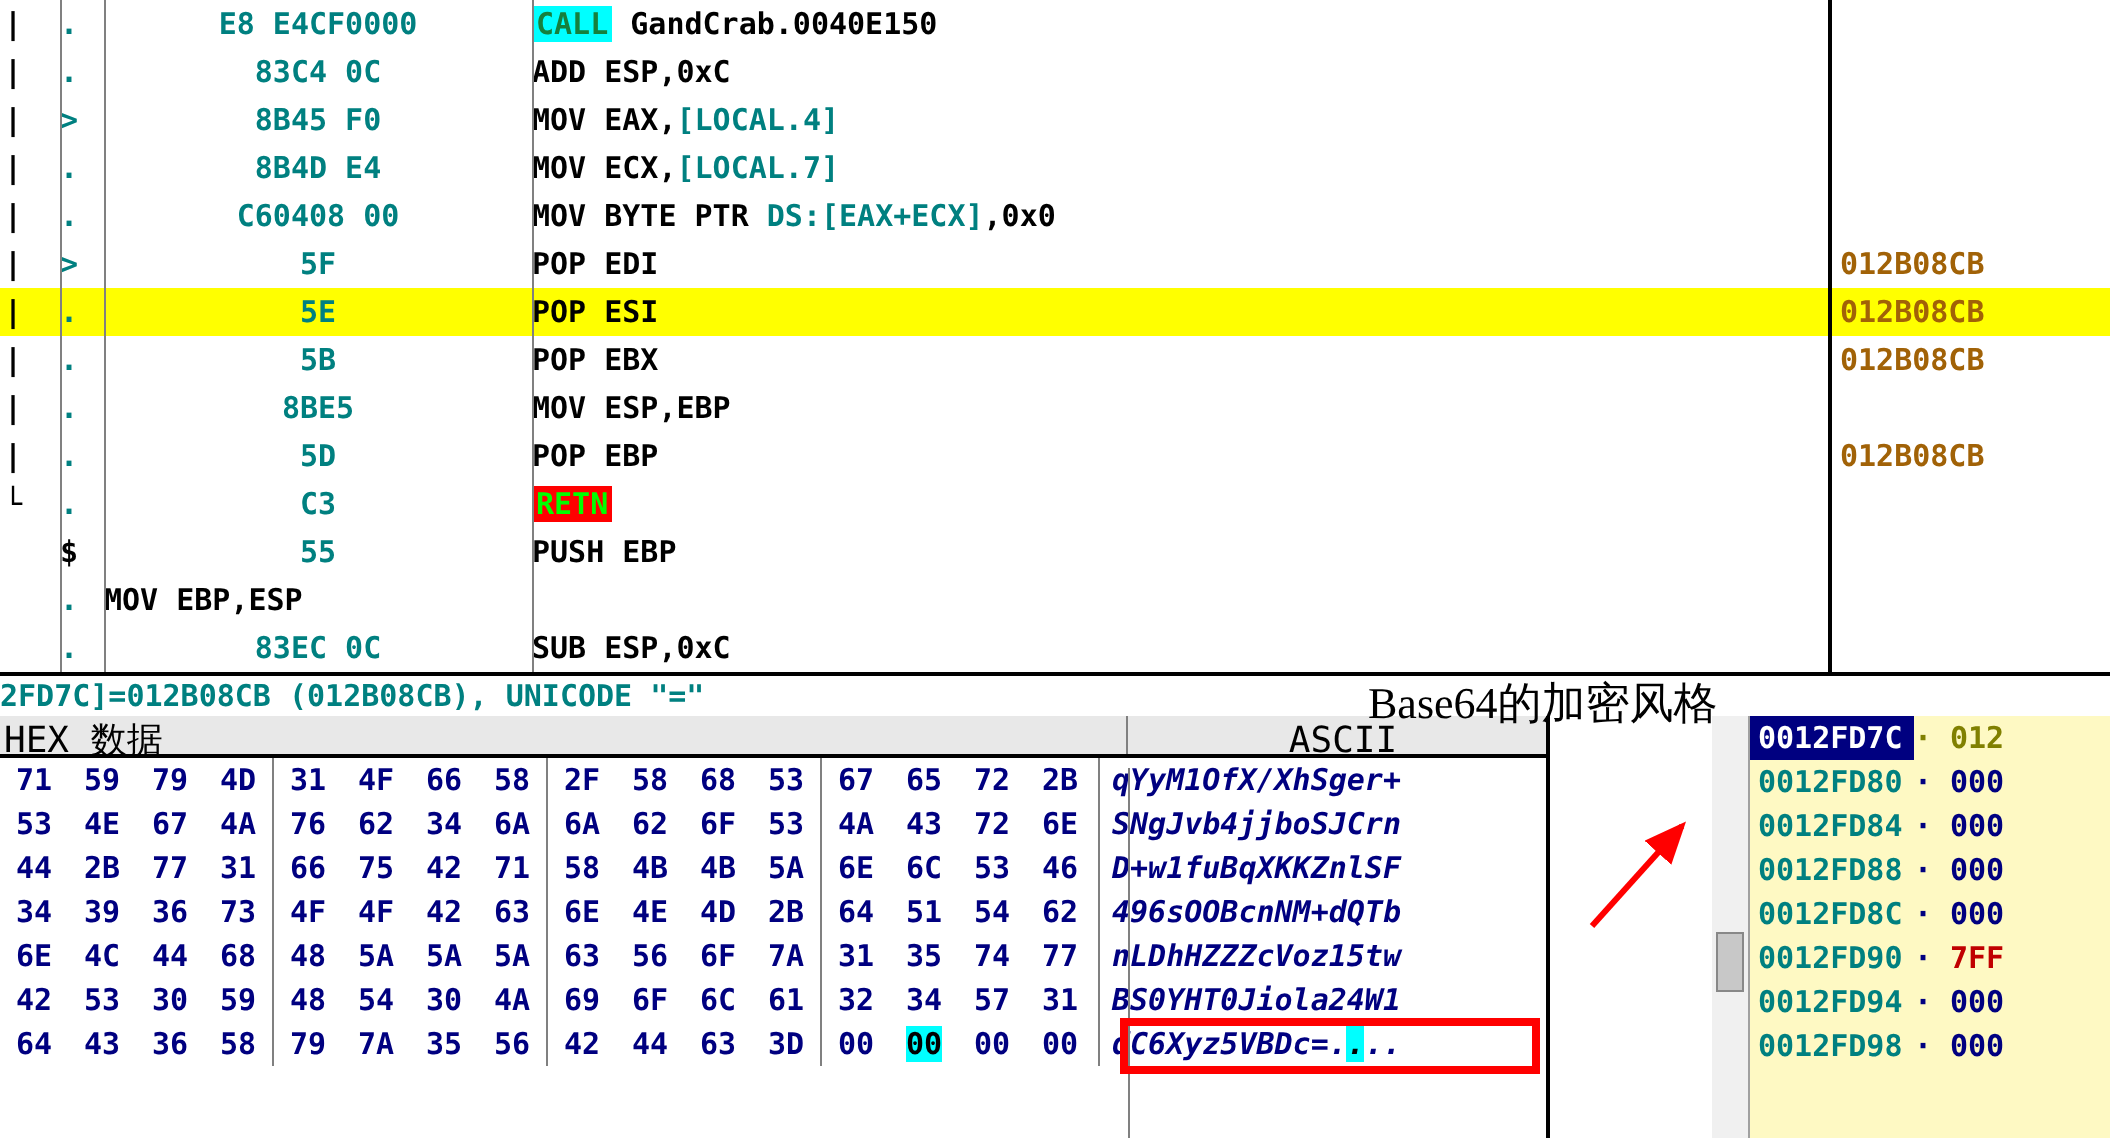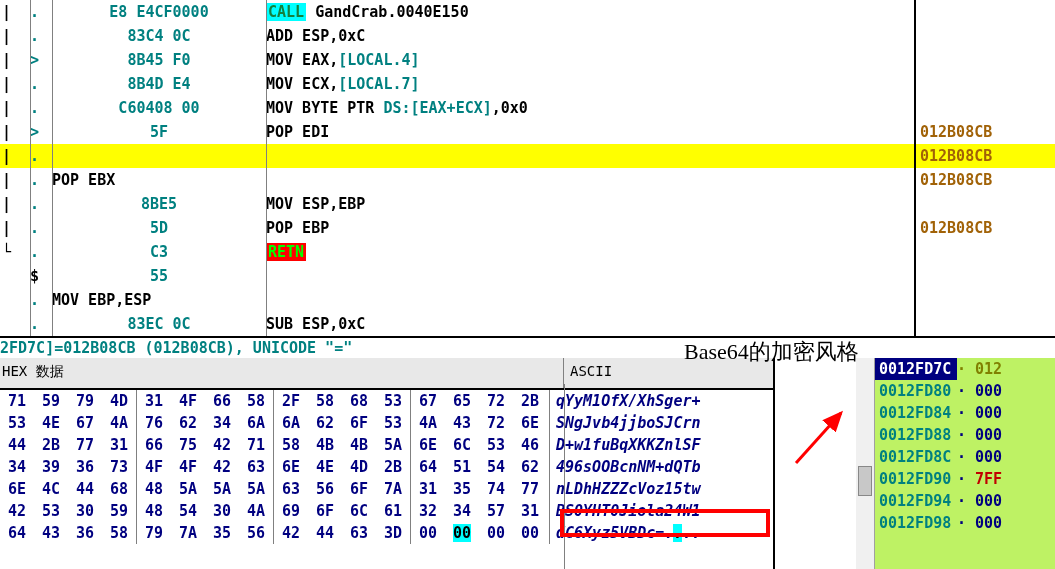--- a/index.html
+++ b/index.html
@@ -56,30 +56,30 @@
   .annot { position:absolute; color:#000; font-family:"SimSun", serif; font-size:22px; font-weight:normal; }
   .bottom-panels { display:flex; flex:1; position:relative; }
   .hex-panel {
     flex:0 0 775px;
     border-right:2px solid #000;
     position:relative;
     background:#fff;
   }
   .hex-header {
     display:flex;
-    height:32px;
+    height:21px;
     line-height:26px;
     background:#e8e8e8;
     border-bottom:2px solid #000;
     font-family:"SimSun", monospace;
-    font-size:14px;
+    font-size:18px;
     font-weight:normal;
   }
   .hex-header .h-hex { width:564px; padding-left:2px; border-right:1px solid #808080;}
-  .hex-header .h-ascii { flex:1; padding-left:6px; }
+  .hex-header .h-ascii { flex:1; padding-left:6px;text-align:center; }
   .hex-body-row {
     display:flex;
     height:22px;
     line-height:22px;
     color:#000080;
     white-space:pre;
   }
   .hx-grp { display:inline-block; }
   .hx-grp-border { border-right:1px solid #808080; }
   .hx-cell { display:inline-block; width:34px; text-align:center; }
@@ -87,21 +87,21 @@
   .blank-strip {
     flex:0 0 100px;
     border-right:1px solid #a0a0a0;
     position:relative;
     background:#fff;
   }
   .scrollbar { position:absolute; right:0; top:0; bottom:0; width:18px; background:#f0f0f0; }
   .scroll-thumb { position:absolute; left:2px; right:2px; background:#c8c8c8; border:1px solid #888; }
   .stack-panel {
     flex:1;
-    background:#bef264;
+    background:#fef9c3;
     overflow:hidden;
   }
   .stack-row { height:22px; line-height:22px; display:flex; white-space:pre; }
   .stack-row .addr { color:#008080; width:82px; padding-left:4px; }
   .stack-row .sep  { color:#000080; width:18px; }
   .stack-row .val  { color:#000080; }
   .stack-row.first .addr { background:#000080; color:#fff; }
   .stack-row.first .sep, .stack-row.first .val { color:#808000; }
   .stack-row.red .val { color:#c00000; }
   .call-box { background:#00FFFF; color:#15803d; padding:0 2px; }
@@ -130,26 +130,26 @@
       <div class="vline" style="left:30px;"></div>
       <div class="vline" style="left:52px;"></div>
       <div class="vline" style="left:266px;"></div>
       <div id="disasm-rows">
           <div class="disasm-row"><span class="jump-col">|</span><span class="mark-col">.</span><span class="hex-col">E8 E4CF0000</span><span class="asm-col"><span class="call-box">CALL</span><span> GandCrab.0040E150</span></span></div>
           <div class="disasm-row"><span class="jump-col">|</span><span class="mark-col">.</span><span class="hex-col">83C4 0C</span><span class="asm-col">ADD ESP,0xC</span></div>
           <div class="disasm-row"><span class="jump-col">|</span><span class="mark-col">&gt;</span><span class="hex-col">8B45 F0</span><span class="asm-col">MOV EAX,<span class="op-mem">[LOCAL.4]</span></span></div>
           <div class="disasm-row"><span class="jump-col">|</span><span class="mark-col">.</span><span class="hex-col">8B4D E4</span><span class="asm-col">MOV ECX,<span class="op-mem">[LOCAL.7]</span></span></div>
           <div class="disasm-row"><span class="jump-col">|</span><span class="mark-col">.</span><span class="hex-col">C60408 00</span><span class="asm-col">MOV BYTE PTR <span class="op-mem">DS:[EAX+ECX]</span>,0x0</span></div>
           <div class="disasm-row"><span class="jump-col">|</span><span class="mark-col">&gt;</span><span class="hex-col">5F</span><span class="asm-col">POP EDI</span></div>
-          <div class="disasm-row hl"><span class="jump-col">|</span><span class="mark-col">.</span></div>
-          <div class="disasm-row"><span class="jump-col">|</span><span class="mark-col">.</span><span class="asm-col">POP EBX</span></div>
+          <div class="disasm-row hl"><span class="jump-col">|</span><span class="mark-col">.</span><span class="hex-col">5E</span><span class="asm-col">POP ESI</span></div>
+          <div class="disasm-row"><span class="jump-col">|</span><span class="mark-col">.</span><span class="hex-col">5B</span><span class="asm-col">POP EBX</span></div>
           <div class="disasm-row"><span class="jump-col">|</span><span class="mark-col">.</span><span class="hex-col">8BE5</span><span class="asm-col">MOV ESP,EBP</span></div>
           <div class="disasm-row"><span class="jump-col">|</span><span class="mark-col">.</span><span class="hex-col">5D</span><span class="asm-col">POP EBP</span></div>
           <div class="disasm-row"><span class="jump-col">└</span><span class="mark-col">.</span><span class="hex-col">C3</span><span class="asm-col"><span class="retn-box">RETN</span></span></div>
-          <div class="disasm-row"><span class="jump-col"> </span><span class="mark-col" style="color: rgb(0, 0, 0);">$</span><span class="hex-col">55</span></div>
+          <div class="disasm-row"><span class="jump-col"> </span><span class="mark-col" style="color: rgb(0, 0, 0);">$</span><span class="hex-col">55</span><span class="asm-col">PUSH EBP</span></div>
           <div class="disasm-row"><span class="jump-col"> </span><span class="mark-col">.</span><span class="asm-col">MOV EBP,ESP</span></div>
           <div class="disasm-row"><span class="jump-col"> </span><span class="mark-col">.</span><span class="hex-col">83EC 0C</span><span class="asm-col">SUB ESP,0xC</span></div>
         </div>
     </div>
     <div class="ref-panel">
       <div id="ref-rows">
           <div class="ref-row"></div>
           <div class="ref-row"></div>
           <div class="ref-row"></div>
           <div class="ref-row"></div>

